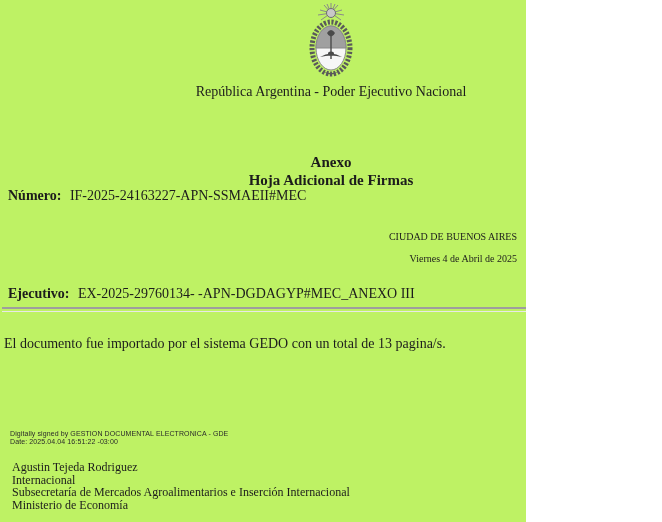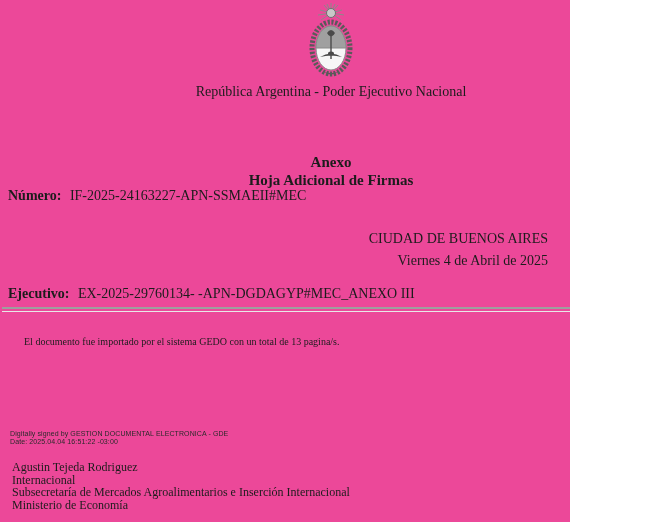--- a/index.html
+++ b/index.html
@@ -2,23 +2,23 @@
 <html><head>
 <meta charset="utf-8">
 <style>
   html, body {
     margin: 0;
     padding: 0;
     background: #ffffff;
   }
   .page {
     position: relative;
-    width: 570px;
+    width: 526px;
     height: 522px;
-    background: #ec4899;
+    background: #bef264;
     font-family: "Liberation Serif", "DejaVu Serif", serif;
     color: #1c1c1c;
     overflow: hidden;
   }
   .emblem {
     position: absolute;
     left: 300px;
     top: 3px;
     width: 62px;
     height: 74px;
@@ -39,43 +39,43 @@
     left: 8px;
     font-size: 14px;
     white-space: nowrap;
   }
   .numero-row     { top: 188px; }
   .referencia-row { top: 286px; }
   .field-label { font-weight: bold; }
   .field-value { margin-left: 5px; }
   .right-line {
     position: absolute;
-    right: 22px;
-    font-size: 14px;
+    right: 9px;
+    font-size: 10px;
     text-align: right;
     white-space: nowrap;
   }
   .city-line { top: 231px; }
   .date-line { top: 253px; }
   .divider {
     position: absolute;
     top: 307px;
     left: 2px;
     width: 656px;
     height: 2px;
     border: 0;
     border-top: 2px solid #9e9e9e;
     border-bottom: 1px solid #e8e8e8;
     margin: 0;
   }
   .body-text {
     position: absolute;
-    left: 24px;
+    left: 4px;
     top: 336px;
-    font-size: 10px;
+    font-size: 14px;
     white-space: nowrap;
     font-family: Liberation Serif, serif;
   }
   .digital-sig {
     position: absolute;
     left: 10px;
     top: 430px;
     font-family: "Liberation Sans", "DejaVu Sans", sans-serif;
     font-size: 7px;
     line-height: 8px;

